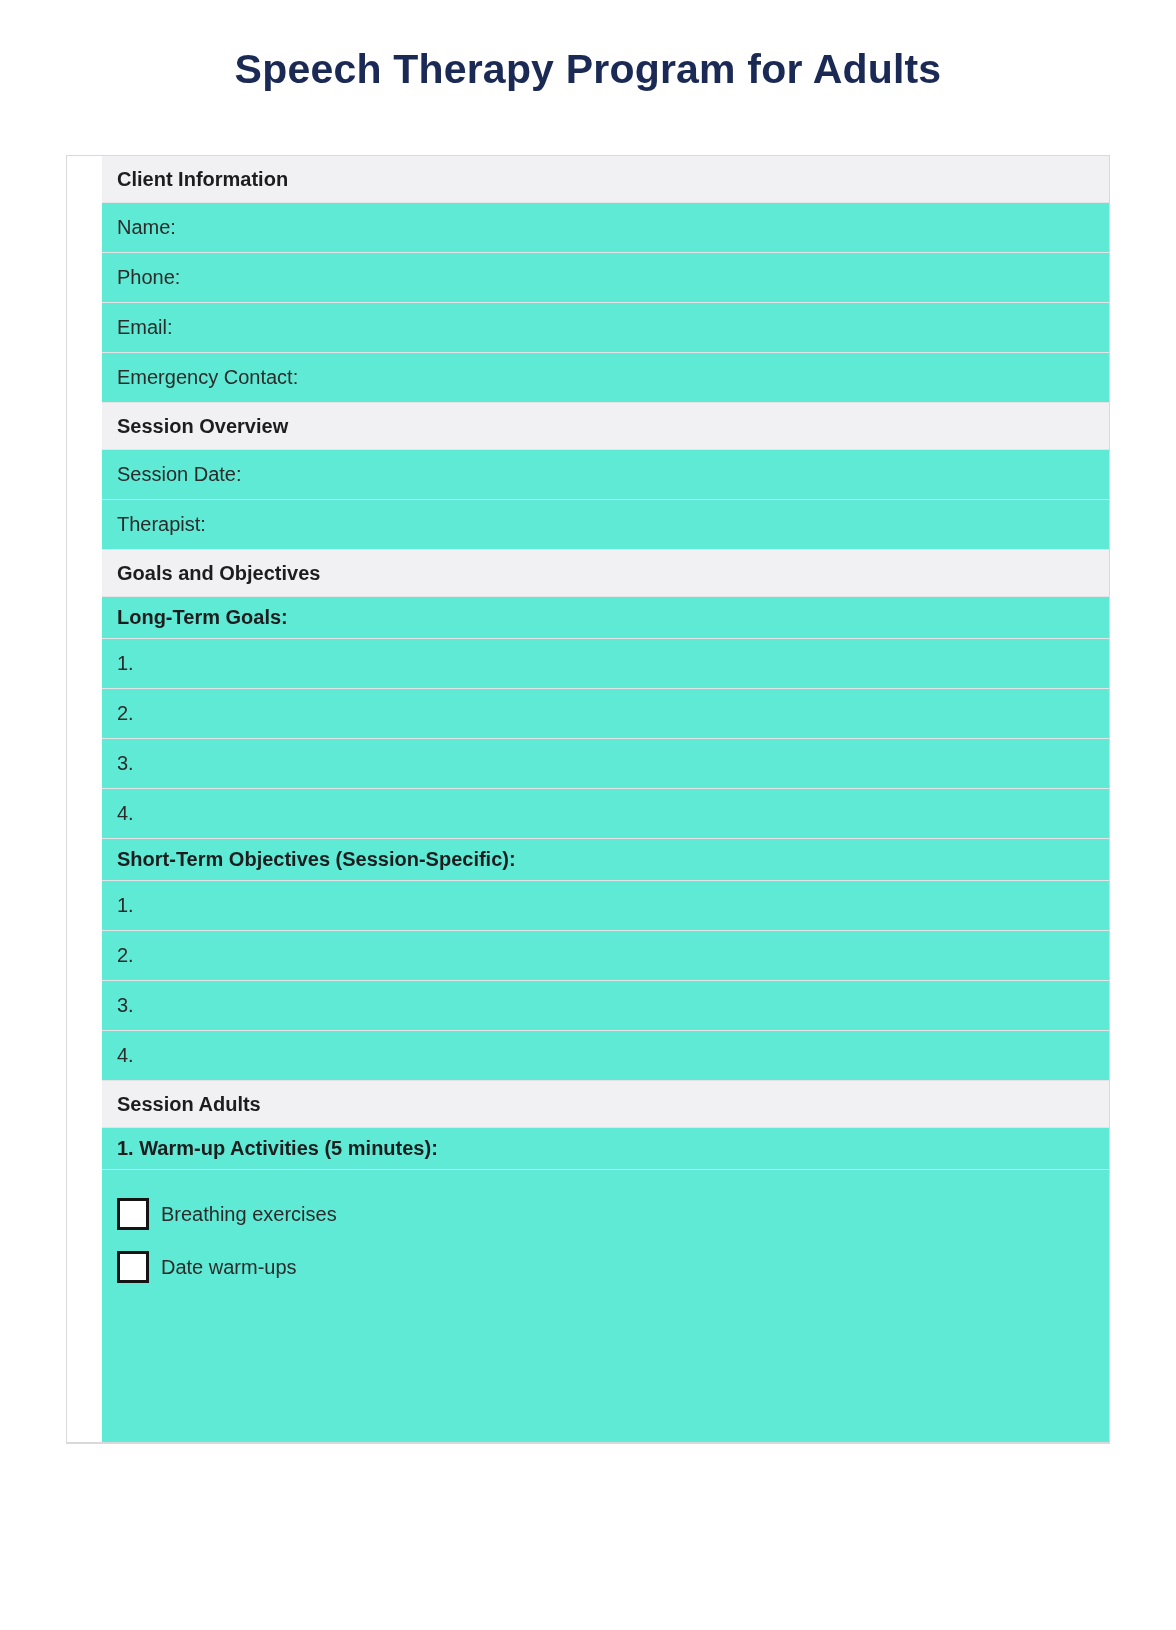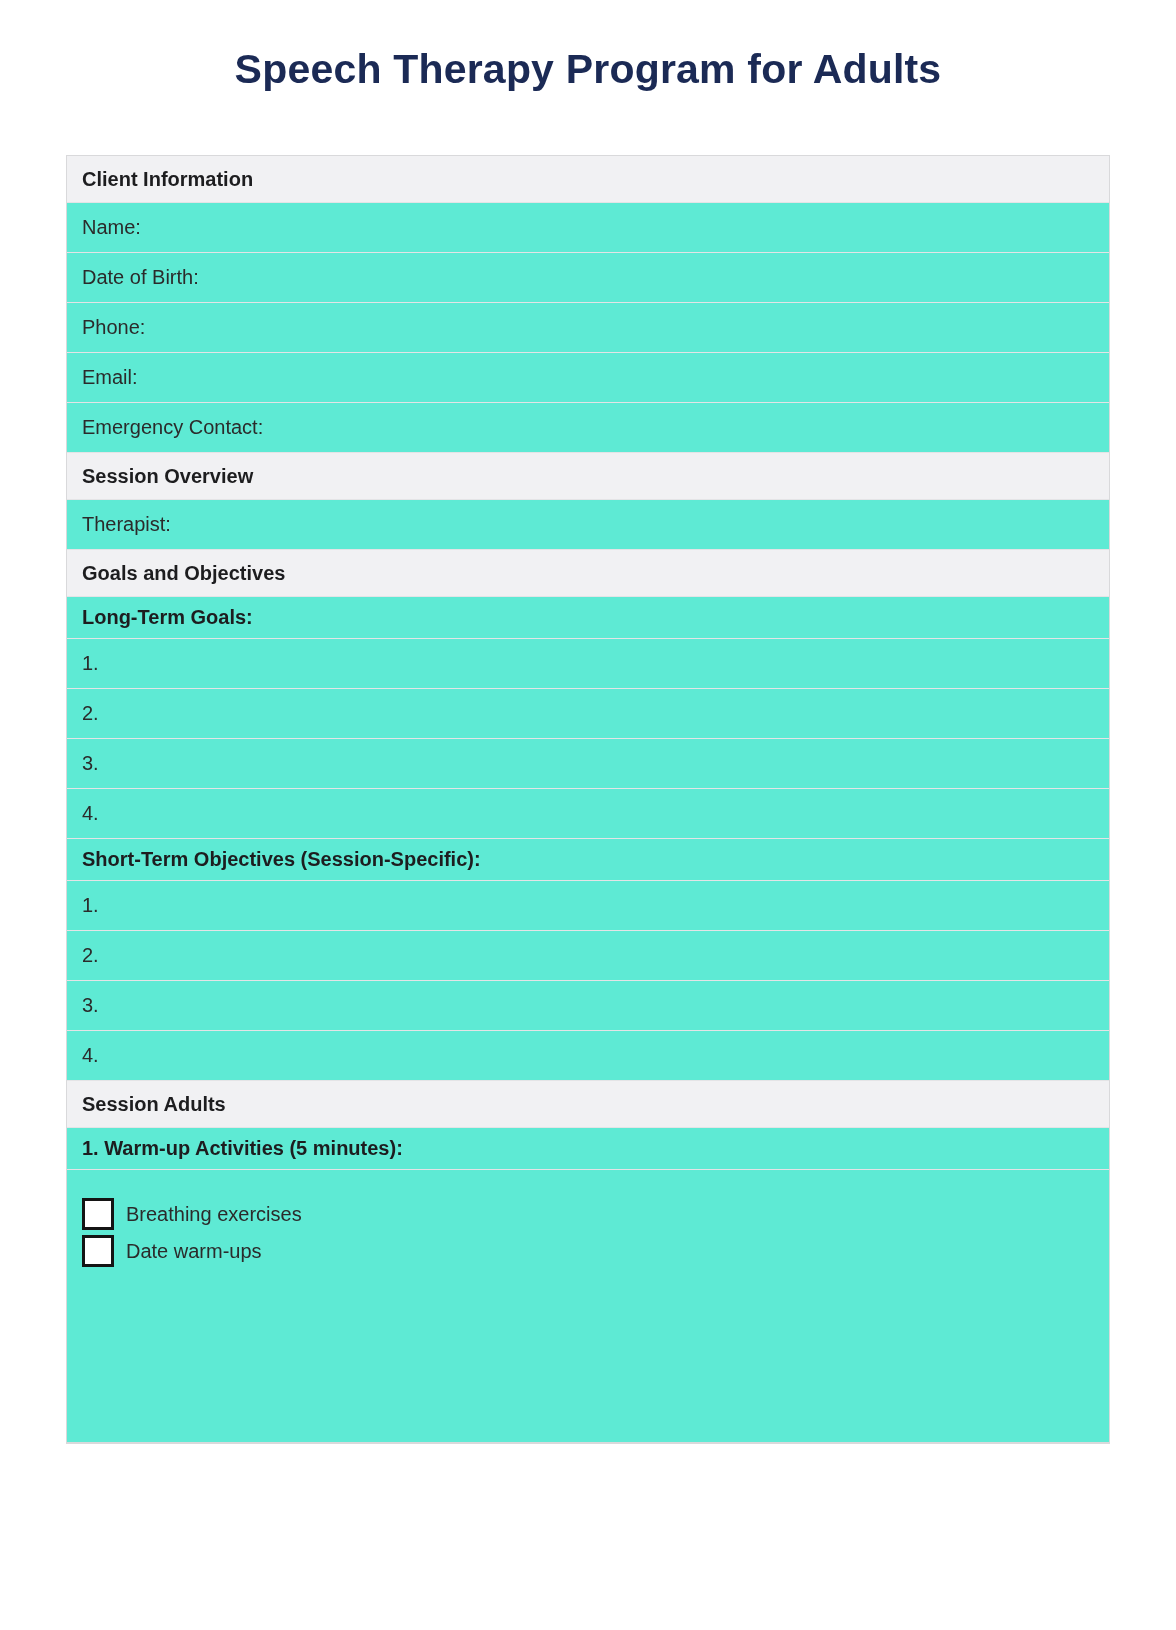--- a/index.html
+++ b/index.html
@@ -30,20 +30,21 @@
     font-weight: bold;
     color: var(--title);
     letter-spacing: 0.2px;
   }
   .doc-table {
     width: 1044px;
     margin: 62px auto 0 auto;
     border: 1px solid var(--table_border);
     border-bottom-width: 2px;
     background: #ffffff;
+    padding-left: 35px;
   }
   .row {
     display: flex;
     align-items: center;
     padding: 0 15px;
     border-bottom: 1px solid var(--row_border);
     font-size: 20px;
     color: var(--text);
     background: #5eead4;
   }
@@ -59,21 +60,21 @@
     height: 42px;
     font-weight: bold;
     color: var(--heading_text);
   }
   .row.checkboxes {
     height: 272px;
     flex-direction: column;
     align-items: flex-start;
     justify-content: flex-start;
     padding-top: 28px;
-    gap: 5px;
+    gap: 21px;
   }
   .cb-item {
     display: flex;
     align-items: center;
     cursor: pointer;
   }
   .cb-box {
     display: inline-block;
     width: 32px;
     height: 32px;
@@ -96,34 +97,34 @@
 
   <div class="doc-table">
 
     <div class="row header">
       <span>Client Information</span>
     </div>
     <div class="row field">
       <span>Name:</span>
     </div>
     <div class="row field">
-      <span>Date of Birth:</span>
-    </div>
-    <div class="row field">
       <span>Phone:</span>
     </div>
     <div class="row field">
       <span>Email:</span>
     </div>
     <div class="row field">
       <span>Emergency Contact:</span>
     </div>
 
     <div class="row header">
       <span>Session Overview</span>
+    </div>
+    <div class="row field">
+      <span>Session Date:</span>
     </div>
     <div class="row field">
       <span>Therapist:</span>
     </div>
 
     <div class="row header">
       <span>Goals and Objectives</span>
     </div>
     <div class="row sub">
       <span>Long-Term Goals:</span>

